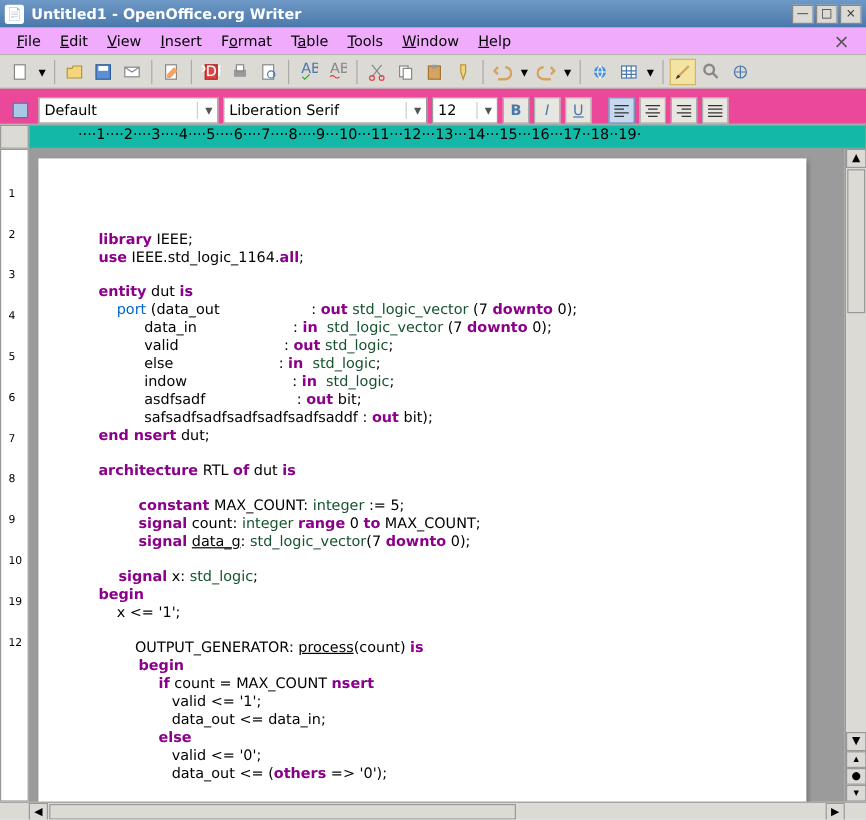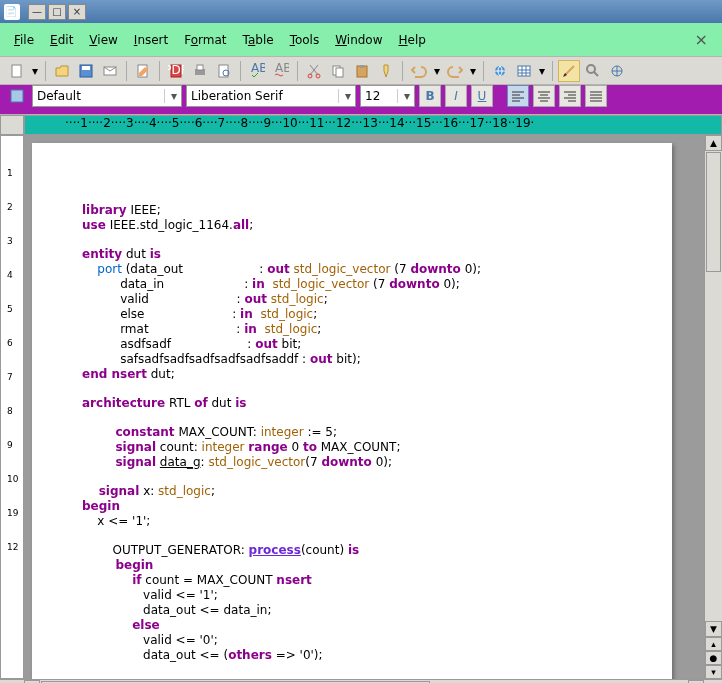--- a/index.html
+++ b/index.html
@@ -1,58 +1,59 @@
 <!DOCTYPE html>
 <html><head>
 <meta charset="utf-8">
 <style>
 *{margin:0;padding:0;box-sizing:border-box;font-family:"DejaVu Sans",Arial,sans-serif;font-size:12px}
 body{background:#dcdad5;width:722px;height:683px;overflow:hidden}
 .titlebar{height:23px;background:linear-gradient(#6f99c6,#4a78ab);display:flex;align-items:center;padding:0 4px;color:#fff}
 .titlebar .ico{width:16px;height:16px;background:#fff;border-radius:2px;margin-right:6px;display:flex;align-items:center;justify-content:center;color:#4a78ab;font-size:10px}
 .tflex{flex:1;font-weight:bold}
 .wbtn{width:18px;height:16px;background:#dcdad5;border:1px solid #888;margin-left:2px;display:flex;align-items:center;justify-content:center;color:#333;font-size:10px;cursor:pointer}
-.menubar{height:34px;background:#86efac;display:flex;align-items:center;padding:0 6px;border-bottom:1px solid #b5b3ac}
+.menubar{height:23px;background:#f0abfc;display:flex;align-items:center;padding:0 6px;border-bottom:1px solid #b5b3ac}
 .menubar span{padding:2px 8px;cursor:pointer}
 .menubar span u{text-decoration:underline}
 .closex{margin-left:auto;font-size:16px;color:#555;cursor:pointer;padding:0 4px}
 .toolbar{height:28px;background:#dcdad5;display:flex;align-items:center;padding:0 6px;border-bottom:1px solid #b5b3ac;gap:2px}
 .tb{width:22px;height:22px;display:flex;align-items:center;justify-content:center;cursor:pointer;border:1px solid transparent}
 .sep{width:1px;height:20px;background:#aaa;margin:0 3px}
 .combo{height:22px;background:#fff;border:1px solid #999;display:flex;align-items:center;padding:0 4px;cursor:pointer}
 .combo .arr{margin-left:auto;padding-left:6px;color:#555;border-left:1px solid #ccc}
-.fmtbar{height:30px;background:#a21caf;display:flex;align-items:flex-start;padding:0 6px;border-bottom:1px solid #b5b3ac;gap:4px}
+.fmtbar{height:30px;background:#ec4899;display:flex;align-items:flex-end;padding:0 6px;border-bottom:1px solid #b5b3ac;gap:4px}
 .btnbox{width:22px;height:22px;border:1px solid #aaa;display:flex;align-items:center;justify-content:center;cursor:pointer;background:#e8e6e0}
 .btnbox.active{background:#c5d8ee;border-color:#6a8bb5}
 .ruler-area{display:flex;background:#dcdad5}
 .ruler-corner{width:24px;height:20px;border:1px solid #999;background:#dcdad5}
 .hruler{flex:1;height:20px;background:#14b8a6;border:1px solid #999;position:relative;font-size:9px;overflow:hidden}
 .hruler-inner{position:absolute;left:40px;top:0;white-space:nowrap;letter-spacing:0}
 .doc-area{display:flex;height:544px;background:#dcdad5}
 .vruler{width:24px;background:#fff;border:1px solid #999;position:relative}
 .vruler .num{position:absolute;left:6px;font-size:9px;transform:rotate(0deg)}
 .scrollv{width:18px;background:#dcdad5;border-left:1px solid #999;display:flex;flex-direction:column}
 .scrollbtn{height:16px;background:#dcdad5;border:1px solid #999;display:flex;align-items:center;justify-content:center;font-size:9px;cursor:pointer}
 .scrollthumb{flex:1;background:#dcdad5;border:1px solid #999;margin:1px}
 .page-wrap{flex:1;background:#9b9b9b;overflow:hidden;padding:8px 0 0 8px}
 .page{background:#fff;width:640px;height:900px;box-shadow:2px 2px 4px rgba(0,0,0,0.3);padding:60px 30px 30px 50px}
 .code{font-family:"DejaVu Sans Mono","Courier New",monospace;font-size:11px;line-height:14px;white-space:pre}
 .kw{color:#8b008b;font-weight:bold}
-.ty{color:#a16207}
+.ty{color:#14532d}
 .fn{color:#0066cc}
 .sg{text-decoration:underline;color:#000}
 .hscroll{height:16px;background:#dcdad5;display:flex;border-top:1px solid #999}
 .hscroll .track{flex:1;display:flex}
 svg{width:16px;height:16px}
 </style>
 </head>
 <body>
 
 <div class="titlebar">
   <div class="ico">📄</div>
+  <div class="tflex">Untitled1 - OpenOffice.org Writer</div>
   <div class="wbtn">—</div>
   <div class="wbtn">□</div>
   <div class="wbtn">×</div>
 </div>
 
 <div class="menubar">
   <span><u>F</u>ile</span>
   <span><u>E</u>dit</span>
   <span><u>V</u>iew</span>
   <span><u>I</u>nsert</span>
@@ -270,36 +271,36 @@
   <div class="page-wrap">
     <div class="page">
 <div class="code"><span class="kw">library</span><span> IEEE;</span>
 <span class="kw">use</span><span> IEEE.std_logic_1164.</span><span class="kw">all</span><span>;</span>
 
 <span class="kw">entity</span><span> dut </span><span class="kw">is</span>
 <span class="fn">    port </span><span>(data_out                    : </span><span class="kw">out</span><span> </span><span class="ty">std_logic_vector</span><span> (7 </span><span class="kw">downto</span><span> 0);</span>
 <span>          data_in                     : </span><span class="kw">in</span><span>  </span><span class="ty">std_logic_vector</span><span> (7 </span><span class="kw">downto</span><span> 0);</span>
 <span>          valid                       : </span><span class="kw">out</span><span> </span><span class="ty">std_logic</span><span>;</span>
 <span>          else                       : </span><span class="kw">in</span><span>  </span><span class="ty">std_logic</span><span>;</span>
-<span>          rmat                       : </span><span class="kw">in</span><span>  </span><span class="ty">std_logic</span><span>;</span>
+<span>          indow                       : </span><span class="kw">in</span><span>  </span><span class="ty">std_logic</span><span>;</span>
 <span>          asdfsadf                    : </span><span class="kw">out</span><span> bit;</span>
 <span>          safsadfsadfsadfsadfsadfsaddf : </span><span class="kw">out</span><span> bit);</span>
 <span class="kw">end nsert</span><span> dut;</span>
 
 <span class="kw">architecture</span><span> RTL </span><span class="kw">of</span><span> dut </span><span class="kw">is</span>
 
 <span class="kw">        constant</span><span> MAX_COUNT: </span><span class="ty">integer</span><span> := 5;</span>
 <span class="kw">        signal</span><span> count: </span><span class="ty">integer</span><span> </span><span class="kw">range</span><span> 0 </span><span class="kw">to</span><span> MAX_COUNT;</span>
 <span class="kw">        signal</span><span> </span><span class="sg">data_g</span><span>: </span><span class="ty">std_logic_vector</span><span>(7 </span><span class="kw">downto</span><span> 0);</span>
 
 <span class="kw">    signal</span><span> x: </span><span class="ty">std_logic</span><span>;</span>
 <span class="kw">begin</span>
 <span>    x &lt;= '1';</span>
 
-<span>        OUTPUT_GENERATOR: </span><span class="sg" style="color:#6d28d9;font-weight:bold">process</span><span>(count) </span><span class="kw">is</span>
+<span>        OUTPUT_GENERATOR: </span><span class="sg" style="color:#000000;font-weight:normal">process</span><span>(count) </span><span class="kw">is</span>
 <span class="kw">        begin</span>
 <span class="kw">            if</span><span> count = MAX_COUNT </span><span class="kw">nsert</span>
 <span>                valid &lt;= '1';</span>
 <span>                data_out &lt;= data_in;</span>
 <span class="kw">            else</span>
 <span>                valid &lt;= '0';</span>
 <span>                data_out &lt;= (</span><span class="kw">others</span><span> =&gt; '0');</span></div>
     </div>
   </div>
   <div class="scrollv">

